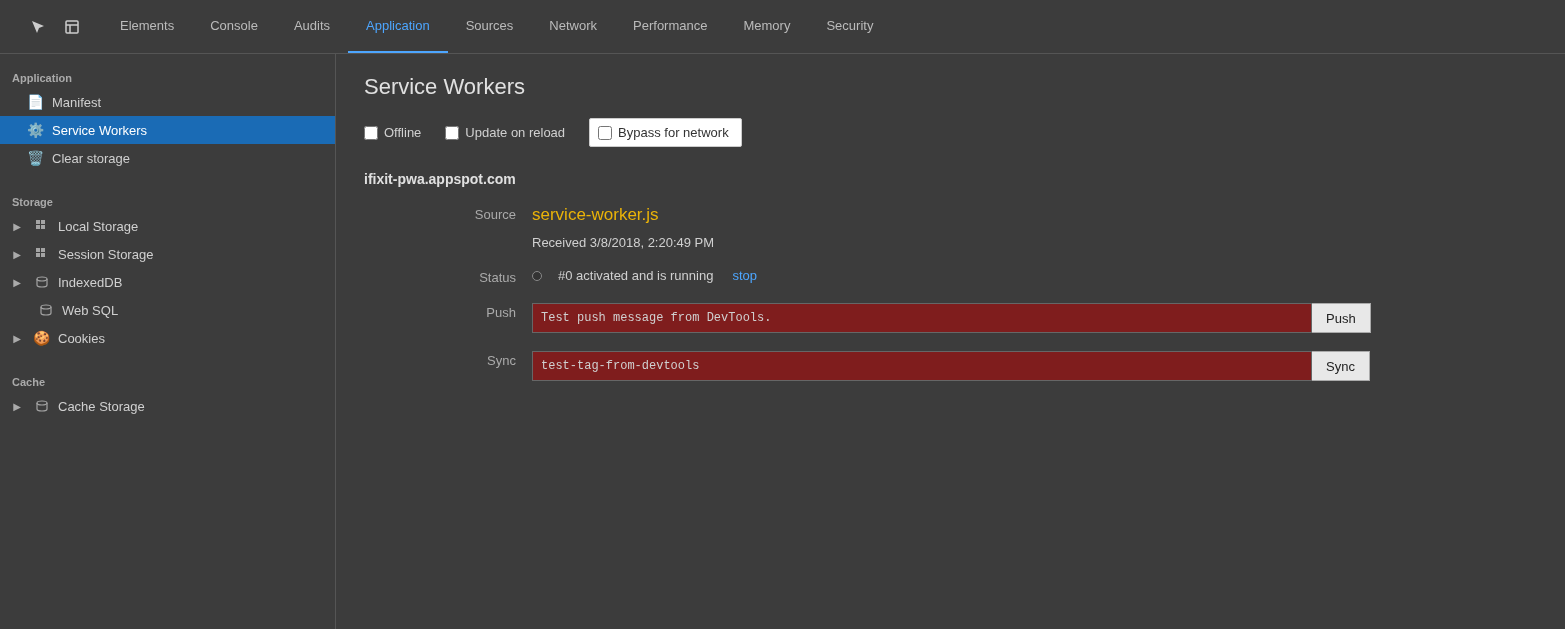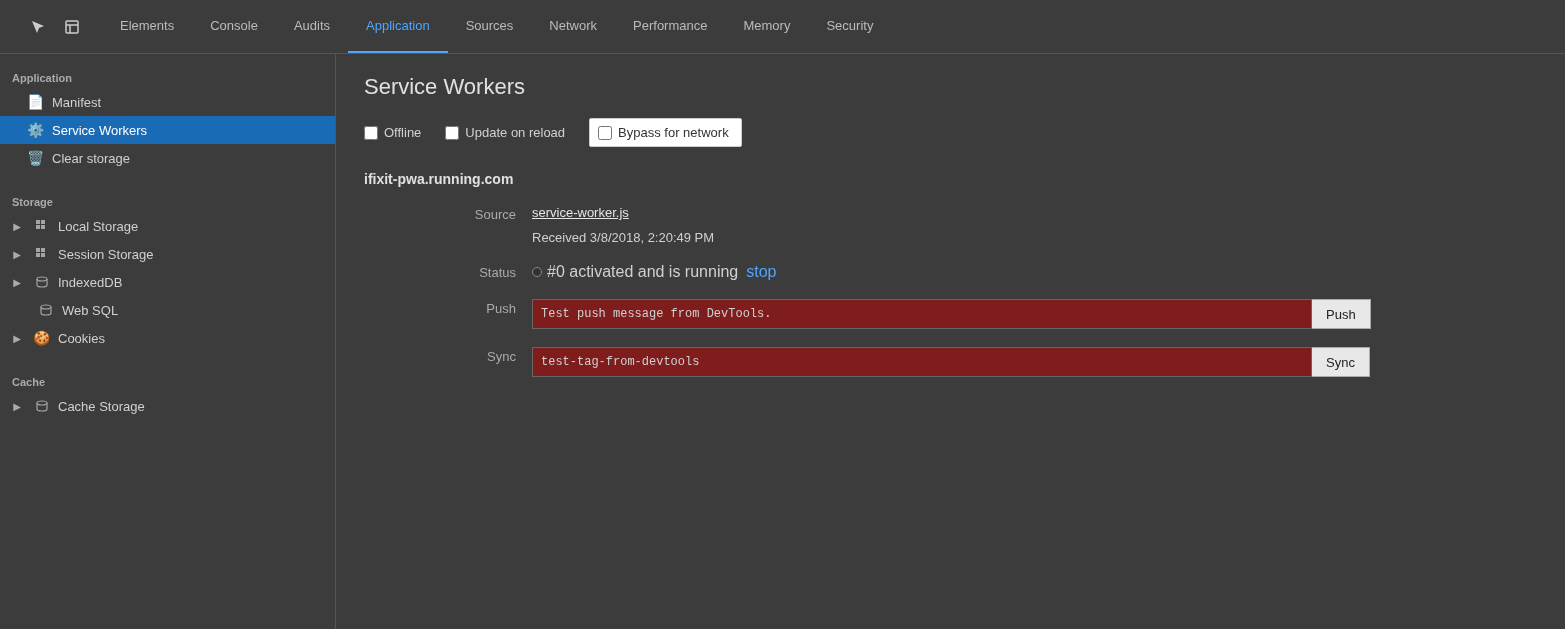--- a/index.html
+++ b/index.html
@@ -195,35 +195,34 @@
     .sw-label {
       width: 72px;
       color: #aaa;
       font-size: 13px;
       flex-shrink: 0;
       padding-top: 2px;
       text-align: right;
       margin-right: 16px;
     }
     .sw-link {
-      color: #e5e5e5;
-      text-decoration: underline;
-      cursor: pointer;
-      font-size: 13px;
+      color: #eab308;
+      cursor: pointer;
+      font-size: 17px;
     }
     .sw-received {
       color: #d0d0d0;
       font-size: 13px;
     }
     .status-row {
       display: flex;
       align-items: center;
-      gap: 5px;
-      color: #d0d0d0;
-      font-size: 16px;
+      gap: 16px;
+      color: #d0d0d0;
+      font-size: 13px;
     }
     .status-dot {
       width: 10px;
       height: 10px;
       background: #333;
       border-radius: 50%;
       flex-shrink: 0;
       border: 1px solid #888;
     }
     .status-stop-link {
@@ -394,21 +393,21 @@
       <label class="checkbox-label">
         <input type="checkbox" style="">
         <span>Update on reload</span>
       </label>
       <label class="bypass-label">
         <input type="checkbox" style="">
         <span>Bypass for network</span>
       </label>
     </div>
 
-    <div class="sw-domain">ifixit-pwa.running.com</div>
+    <div class="sw-domain">ifixit-pwa.appspot.com</div>
 
     <div class="sw-details">
 
       <div class="sw-row">
         <span class="sw-label">Source</span>
         <div>
           <a class="sw-link">service-worker.js</a>
           <div style="margin-top:10px;">
             <span class="sw-received">Received 3/8/2018, 2:20:49 PM</span>
           </div>

